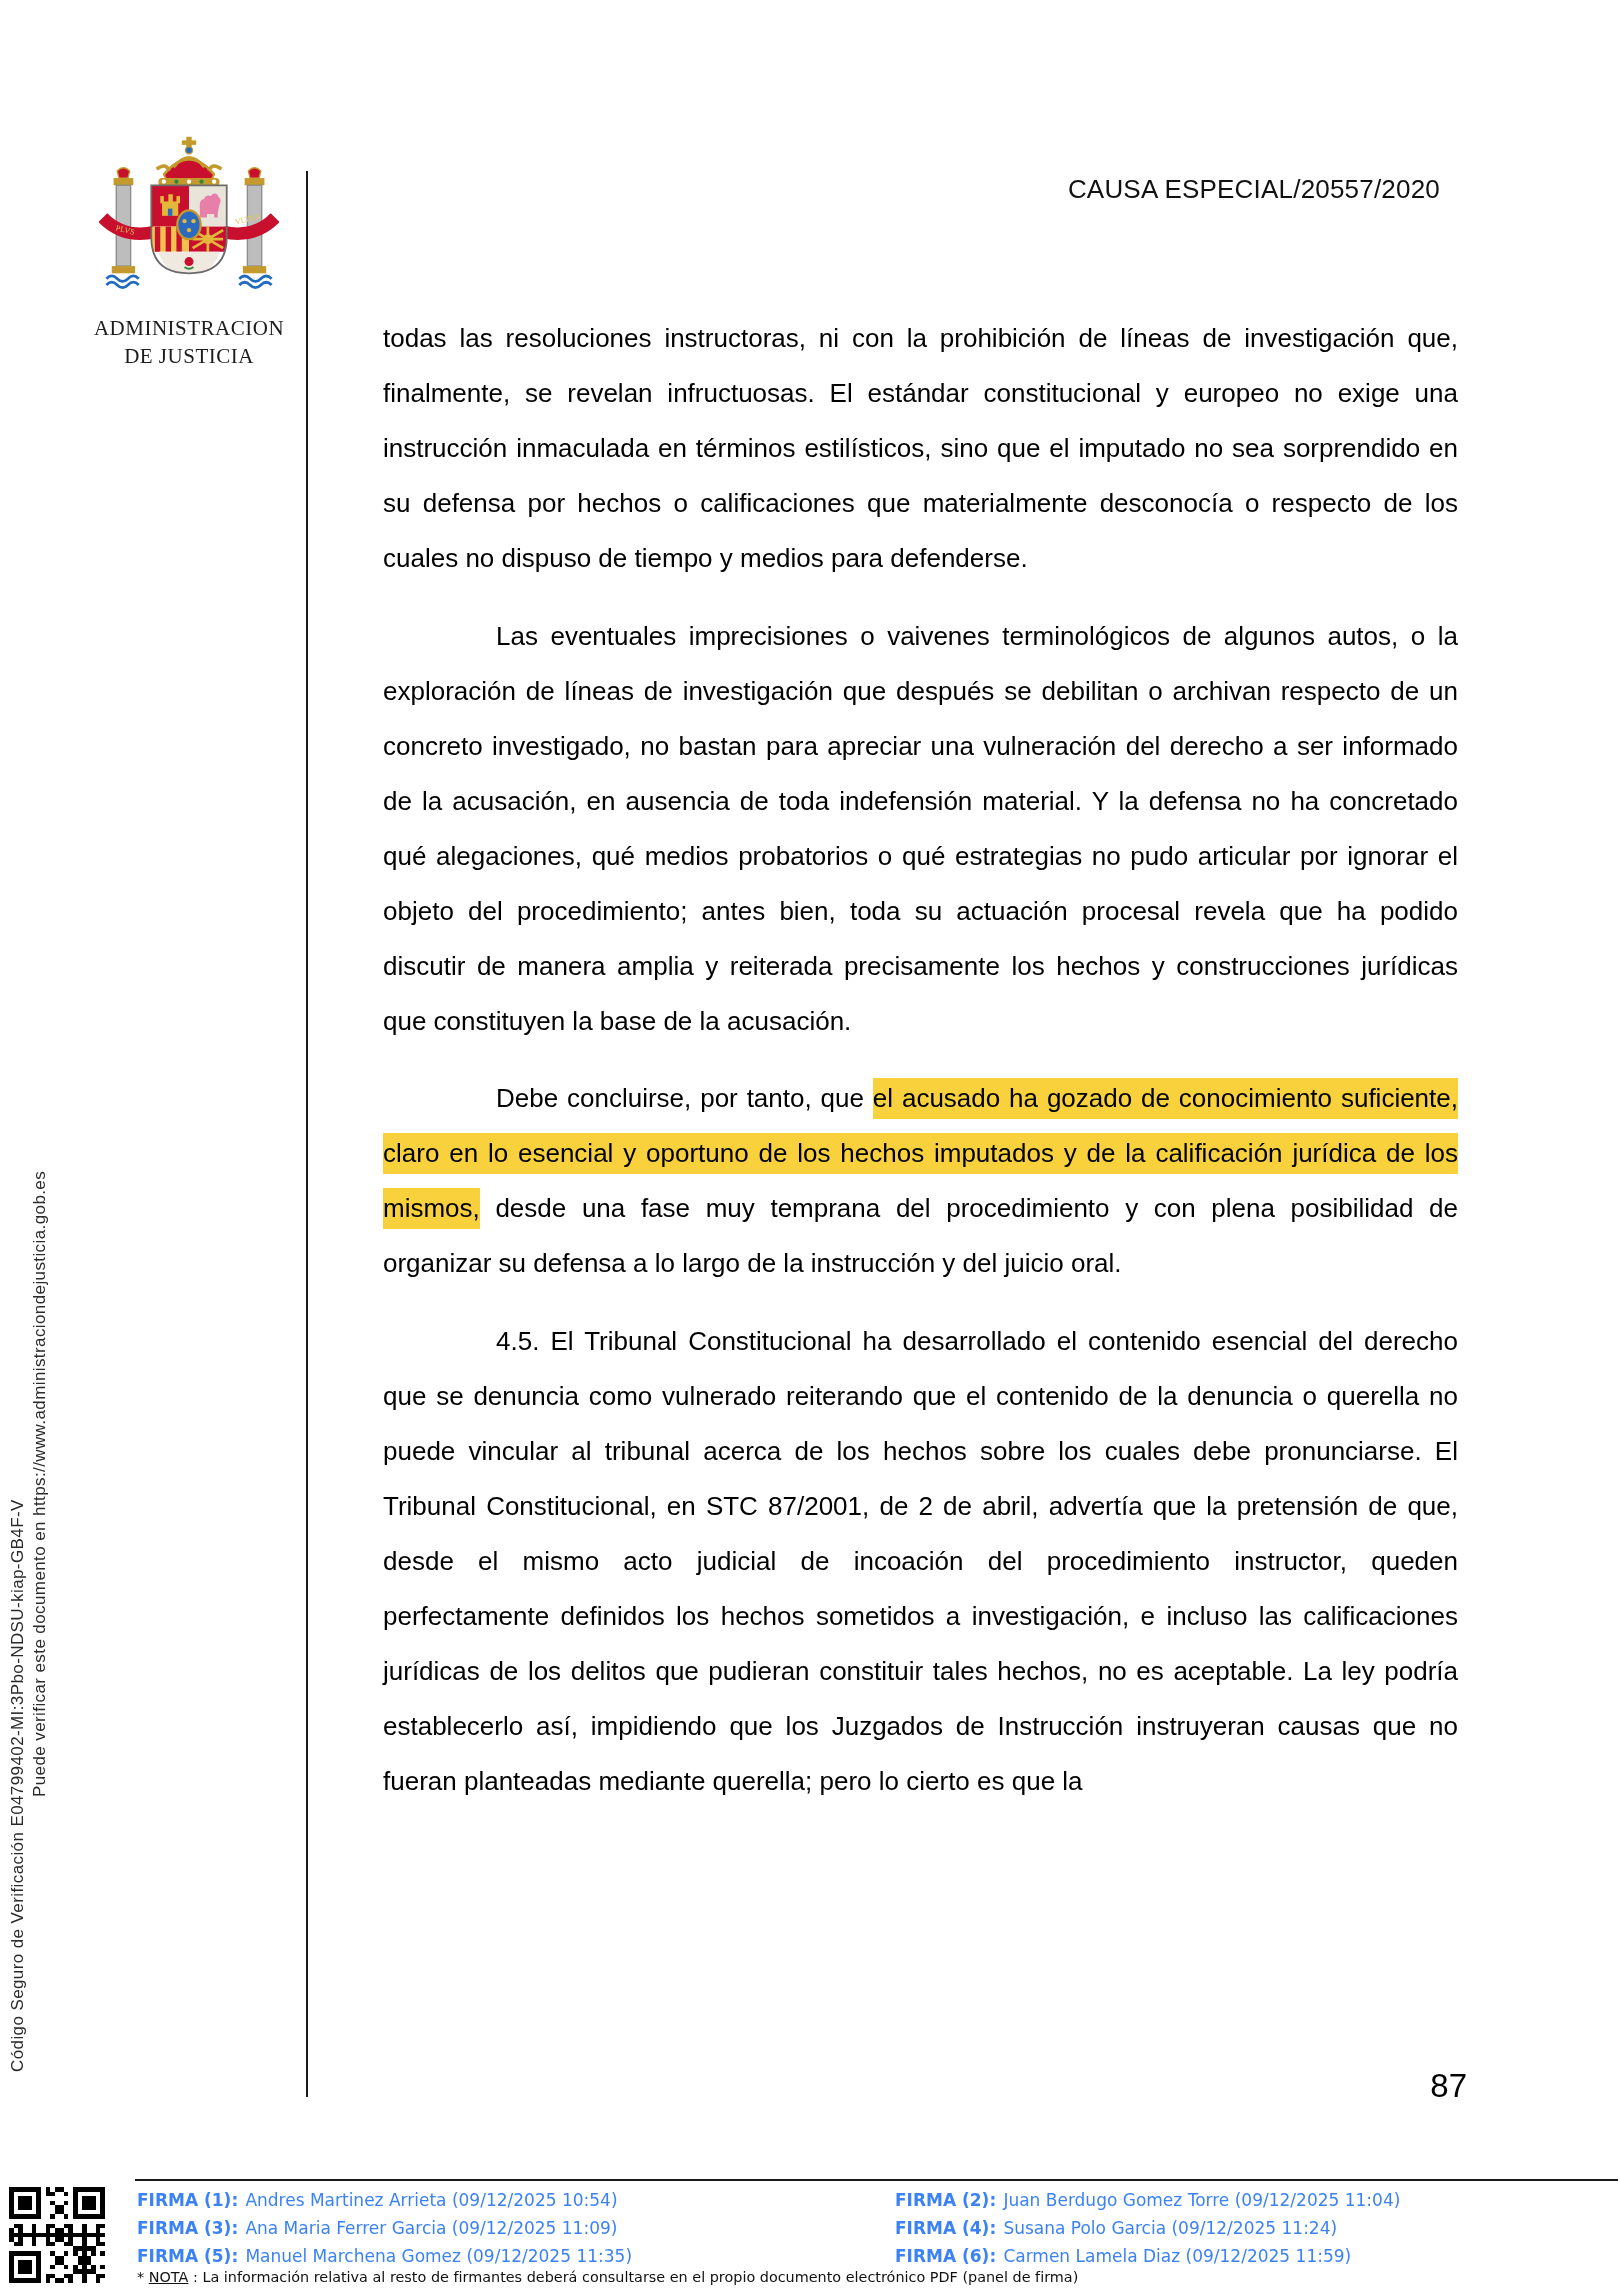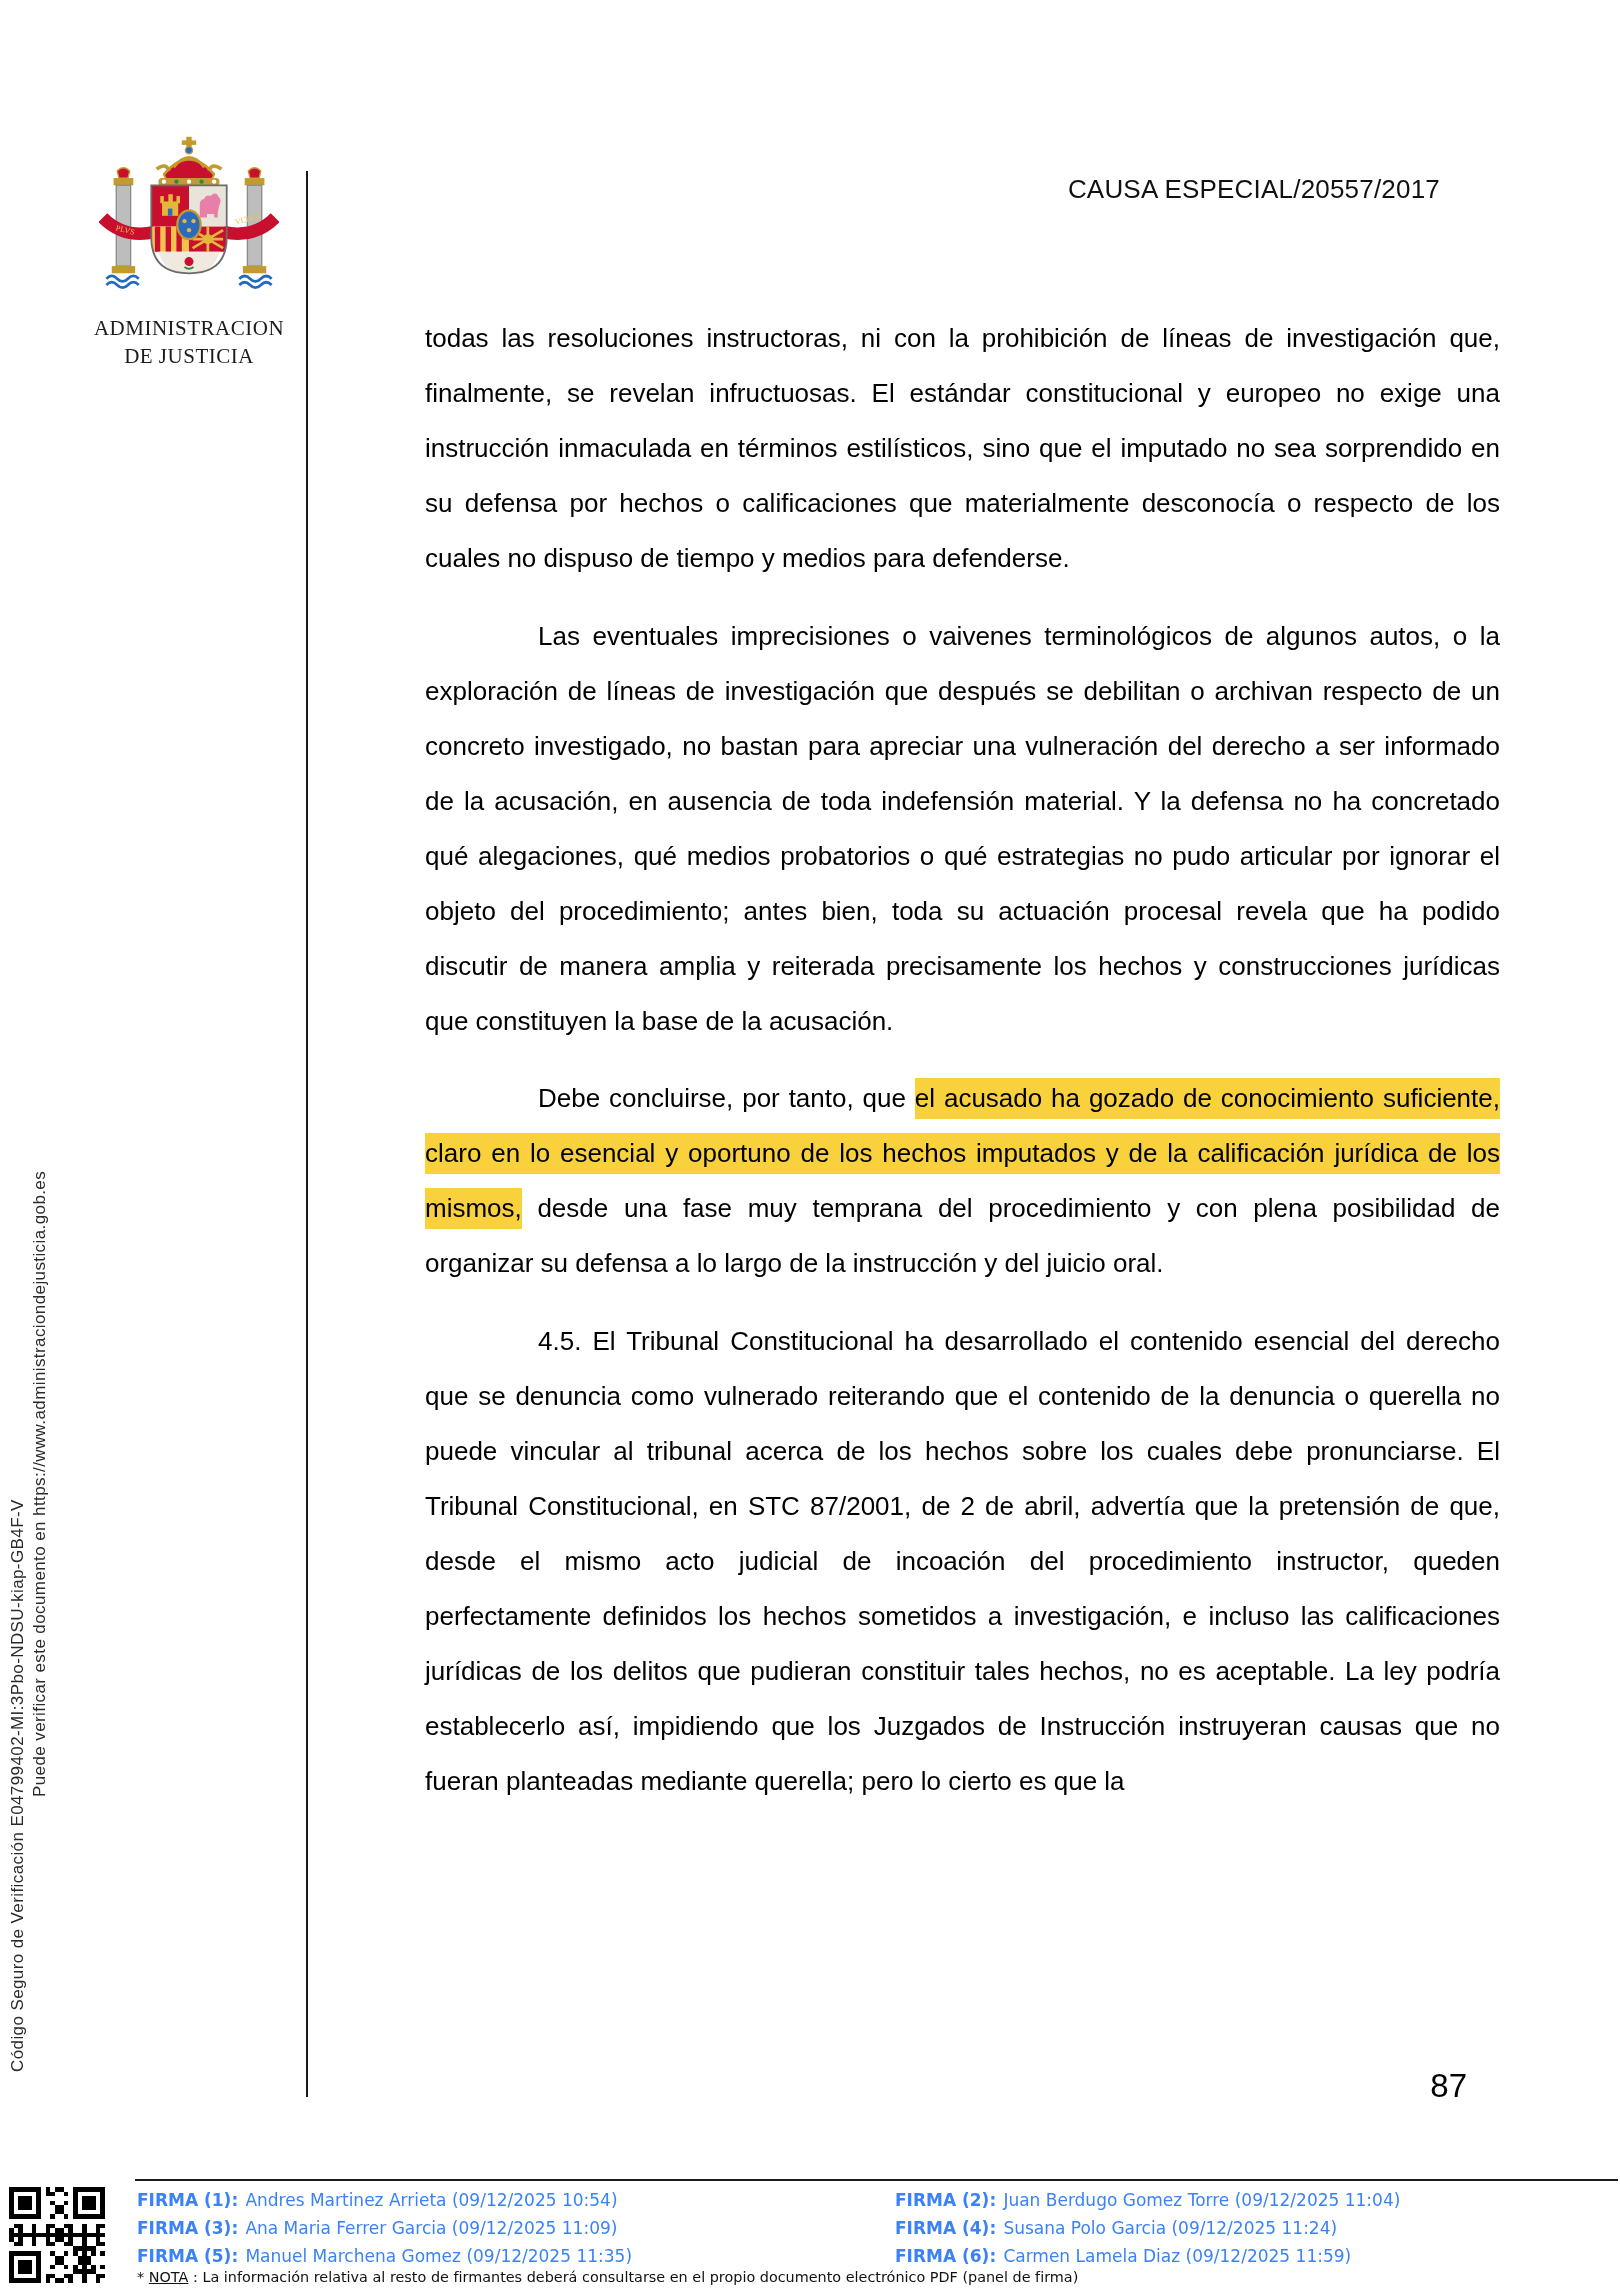--- a/index.html
+++ b/index.html
@@ -14,21 +14,21 @@
     font-family:"Liberation Serif",serif;font-size:21px;line-height:28px;
     letter-spacing:0.5px;color:#1c1c1c;
   }
   
   .vline{position:absolute;left:306px;top:171px;width:1.8px;height:1926px;background:#1a1a1a;}
   
   .case-ref{position:absolute;top:174px;right:180px;font-size:26px;letter-spacing:0.2px;color:#111;}
   
   .content{
     position:absolute;left:383px;top:311px;width:1075px;
-    font-size:26px;line-height:55px;text-align:justify;color:#000;margin-left:42px;
+    font-size:26px;line-height:55px;text-align:justify;color:#000;
   }
   .para{margin:0;}
   .para + .para{margin-top:22.5px;}
   .para.indent{text-indent:113px;}
   .hl{padding:5.4px 0 6.3px;}
   .pagenum{position:absolute;top:2067px;left:1413px;width:54px;text-align:right;font-size:33px;}
   
   .side-line{
     position:absolute;white-space:nowrap;transform:rotate(-90deg);transform-origin:0 0;
     font-size:17px;letter-spacing:0.4px;color:#2a2a2a;
@@ -143,21 +143,21 @@
   </svg>
 </div>
 
 <div class="brand-caption">
   <div>ADMINISTRACION</div>
   <div>DE JUSTICIA</div>
 </div>
 
 <div class="vline"></div>
 
-<div class="case-ref">CAUSA ESPECIAL/20557/2017</div>
+<div class="case-ref">CAUSA ESPECIAL/20557/2020</div>
 
 <div class="content">
     <p class="para"><span>todas las resoluciones instructoras, ni con la prohibición de líneas de investigación que, finalmente, se revelan infructuosas. El estándar constitucional y europeo no exige una instrucción inmaculada en términos estilísticos, sino que el imputado no sea sorprendido en su defensa por hechos o calificaciones que materialmente desconocía o respecto de los cuales no dispuso de tiempo y medios para defenderse.</span></p>
     <p class="para indent"><span>Las eventuales imprecisiones o vaivenes terminológicos de algunos autos, o la exploración de líneas de investigación que después se debilitan o archivan respecto de un concreto investigado, no bastan para apreciar una vulneración del derecho a ser informado de la acusación, en ausencia de toda indefensión material. Y la defensa no ha concretado qué alegaciones, qué medios probatorios o qué estrategias no pudo articular por ignorar el objeto del procedimiento; antes bien, toda su actuación procesal revela que ha podido discutir de manera amplia y reiterada precisamente los hechos y construcciones jurídicas que constituyen la base de la acusación.</span></p>
     <p class="para indent"><span>Debe concluirse, por tanto, que </span><span class="hl" style="background-color: rgb(248, 209, 60);">el acusado ha gozado de conocimiento suficiente, claro en lo esencial y oportuno de los hechos imputados y de la calificación jurídica de los mismos,</span><span> desde una fase muy temprana del procedimiento y con plena posibilidad de organizar su defensa a lo largo de la instrucción y del juicio oral.</span></p>
     <p class="para indent"><span>4.5. El Tribunal Constitucional ha desarrollado el contenido esencial del derecho que se denuncia como vulnerado reiterando que el contenido de la denuncia o querella no puede vincular al tribunal acerca de los hechos sobre los cuales debe pronunciarse. El Tribunal Constitucional, en STC 87/2001, de 2 de abril, advertía que la pretensión de que, desde el mismo acto judicial de incoación del procedimiento instructor, queden perfectamente definidos los hechos sometidos a investigación, e incluso las calificaciones jurídicas de los delitos que pudieran constituir tales hechos, no es aceptable. La ley podría establecerlo así, impidiendo que los Juzgados de Instrucción instruyeran causas que no fueran planteadas mediante querella; pero lo cierto es que la</span></p>
   </div>
 
 <div class="pagenum">87</div>
 

